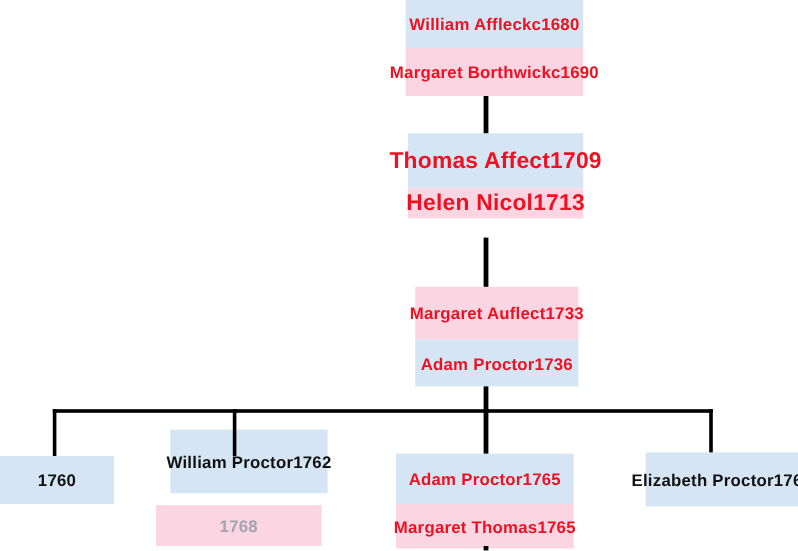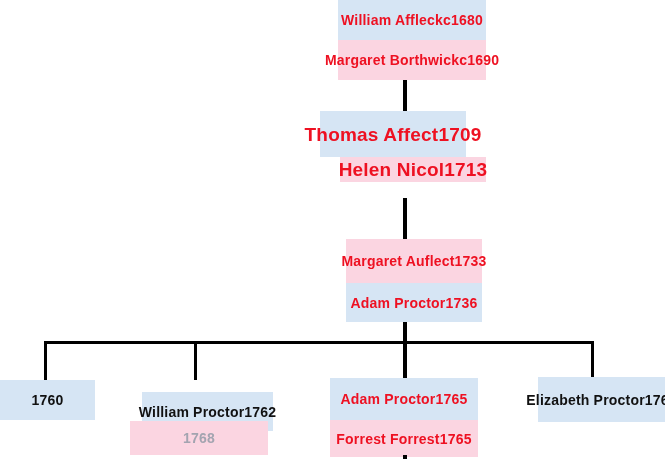--- a/index.html
+++ b/index.html
@@ -35,21 +35,21 @@
 
   <div class="cell husband red" style="left:338px;top:0;width:148px;height:40px">
     <div>William Affleck</div>
     <div>c1680</div>
   </div>
   <div class="cell wife red" style="left:338px;top:40px;width:148px;height:40px">
     <div>Margaret Borthwick</div>
     <div>c1690</div>
   </div>
 
-  <div class="cell husband red big" style="left:320px;top:111px;width:146px;height:46px">
+  <div class="cell husband red big" style="left:340px;top:111px;width:146px;height:46px">
     <div>Thomas Affect</div>
     <div>1709</div>
   </div>
   <div class="cell wife red big" style="left:340px;top:157px;width:146px;height:25px">
     <div>Helen Nicol</div>
     <div>1713</div>
   </div>
 
   <div class="cell wife red" style="left:346px;top:239px;width:136px;height:44px">
     <div>Margaret Auflect</div>
@@ -57,34 +57,34 @@
   </div>
   <div class="cell husband red" style="left:346px;top:283px;width:136px;height:39px">
     <div>Adam Proctor</div>
     <div>1736</div>
   </div>
 
   <div class="cell husband black" style="left:0;top:380px;width:95px;height:40px">
     <div>1760</div>
   </div>
 
-  <div class="cell husband black" style="left:142px;top:392px;width:131px;height:39px">
+  <div class="cell husband black" style="left:142px;top:358px;width:131px;height:53px">
     <div>William Proctor</div>
     <div>1762</div>
   </div>
   <div class="cell wife faded" style="left:130px;top:421px;width:138px;height:34px">
     <div>1768</div>
   </div>
 
   <div class="cell husband red" style="left:330px;top:378px;width:148px;height:42px">
     <div>Adam Proctor</div>
     <div>1765</div>
   </div>
   <div class="cell wife red" style="left:330px;top:420px;width:148px;height:37px">
-    <div>Forrest Forrest</div>
+    <div>Margaret Thomas</div>
     <div>1765</div>
   </div>
 
   <div class="cell husband black" style="left:538px;top:377px;width:127px;height:45px">
     <div>Elizabeth Proctor</div>
     <div>1768</div>
   </div>
 
   <div class="line" style="left:403px;top:80px;width:4px;height:31px"></div>
   <div class="line" style="left:403px;top:198px;width:4px;height:41px"></div>

